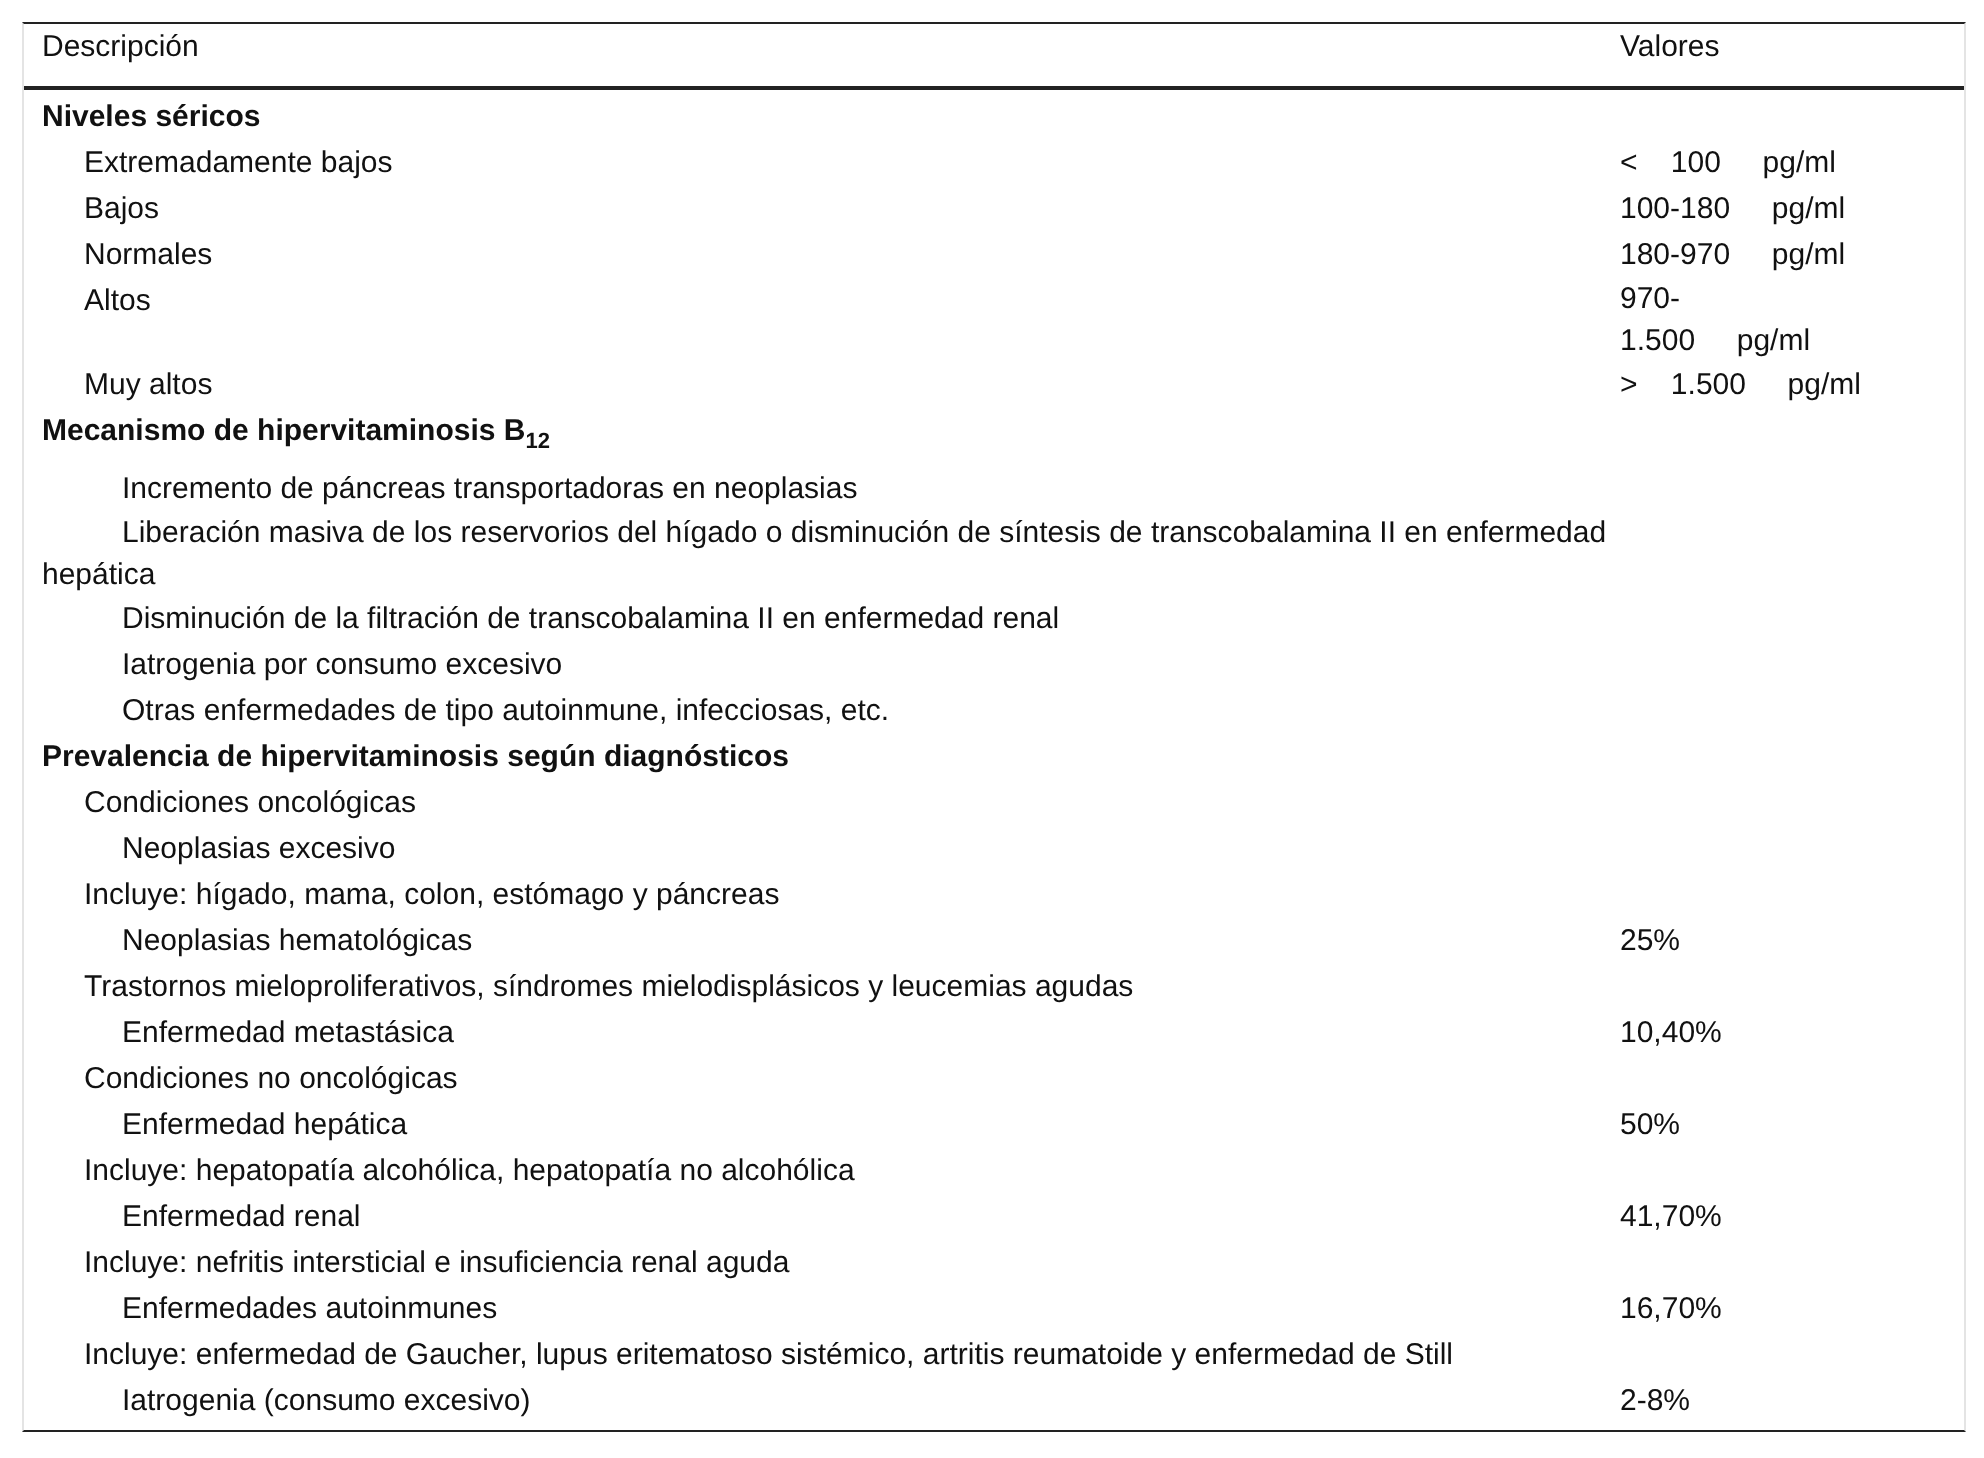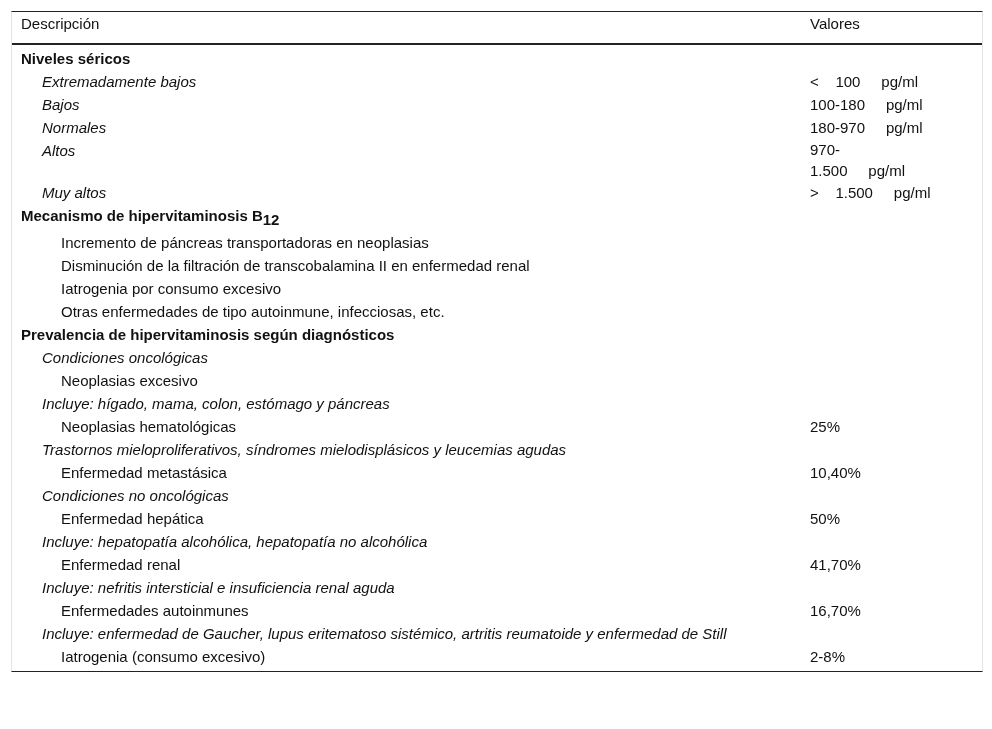--- a/index.html
+++ b/index.html
@@ -3,27 +3,27 @@
 <meta charset="utf-8">
 <style>
   html, body { margin: 0; padding: 0; background: #fff; }
   body { width: 992px; height: 729px; position: relative; font-family: "Liberation Sans", sans-serif; font-size: 15px; color: #111; }
   .tbl { position: absolute; left: 11px; top: 11px; width: 970px; border-top: 1px solid #222; border-bottom: 1px solid #222; border-left: 1px solid #e4e4e4; border-right: 1px solid #e4e4e4; }
   .hdr { display: flex; height: 31px; align-items: flex-start; border-bottom: 2px solid #222; }
   .row { display: flex; min-height: 23px; align-items: flex-start; }
   .c1 { width: 797px; padding-left: 9px; box-sizing: border-box; line-height: 23px; }
   .c2 { flex: 1; line-height: 23px; padding-left: 1px; }
   .b { font-weight: bold; }
-  .i { font-style: italic; }
+  .i { }
   .l1 { padding-left: 30px; }
   .l2 { padding-left: 49px; }
   .hang { padding-left: 9px; text-indent: 40px; line-height: 21px; }
   .tight { line-height: 21px; }
   .body { padding-top: 2px; padding-bottom: 3px; }
-  sub { font-size: 15px; }
+  sub { font-size: 11px; }
   .v { white-space: pre; }
 </style>
 </head>
 <body>
 
 <div class="tbl">
   <div class="hdr">
     <div class="c1">Descripción</div>
     <div class="c2">Valores</div>
   </div>
@@ -55,20 +55,24 @@
         <div class="c1 i l1">Muy altos</div>
         <div class="c2 v">&gt;    1.500     pg/ml</div>
       </div>
 
     <div class="row">
         <div class="c1 b"><span>Mecanismo de hipervitaminosis B</span><sub>12</sub></div>
         <div class="c2"></div>
       </div>
     <div class="row">
         <div class="c1 l2">Incremento de páncreas transportadoras en neoplasias</div>
+        <div class="c2"></div>
+      </div>
+    <div class="row">
+        <div class="c1 hang">Liberación masiva de los reservorios del hígado o disminución de síntesis de transcobalamina II en enfermedad hepática</div>
         <div class="c2"></div>
       </div>
     <div class="row">
         <div class="c1 l2">Disminución de la filtración de transcobalamina II en enfermedad renal</div>
         <div class="c2"></div>
       </div>
     <div class="row">
         <div class="c1 l2">Iatrogenia por consumo excesivo</div>
         <div class="c2"></div>
       </div>

